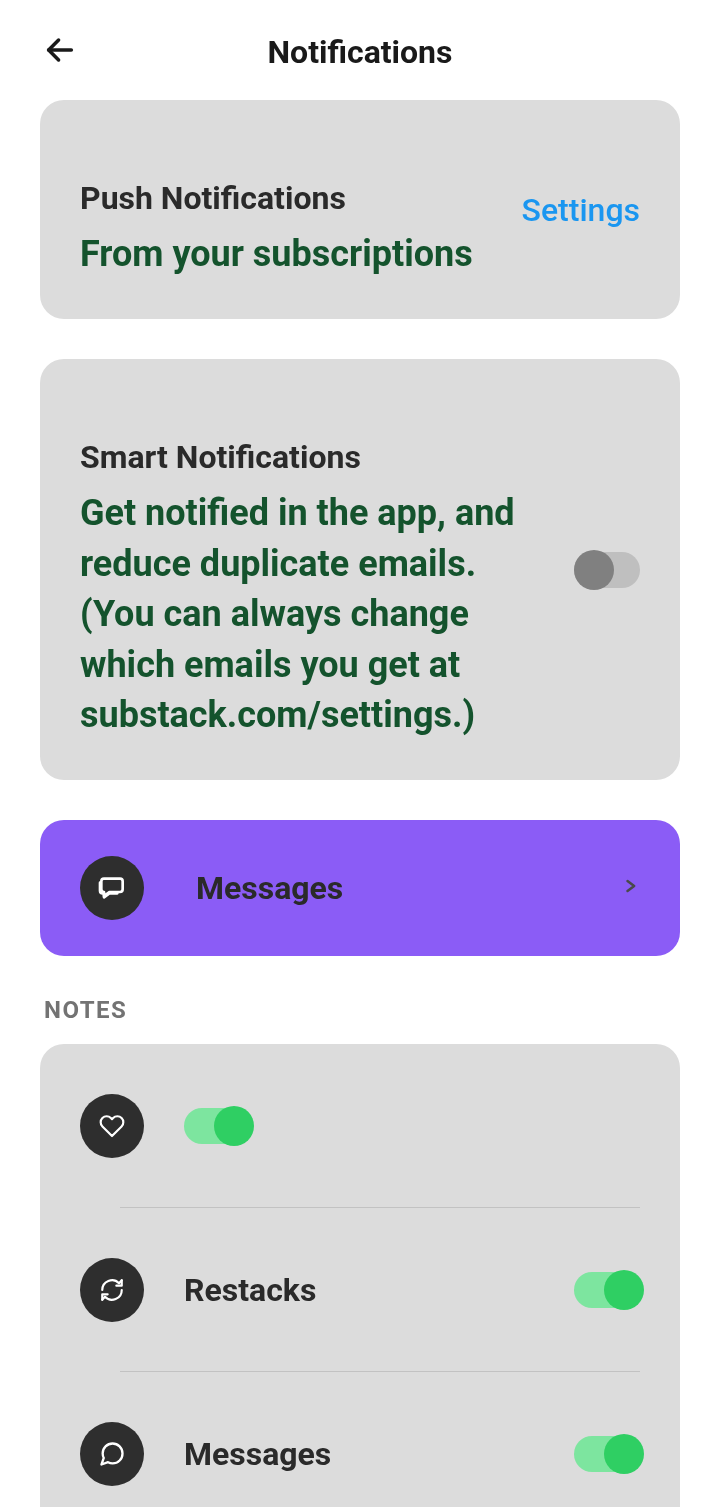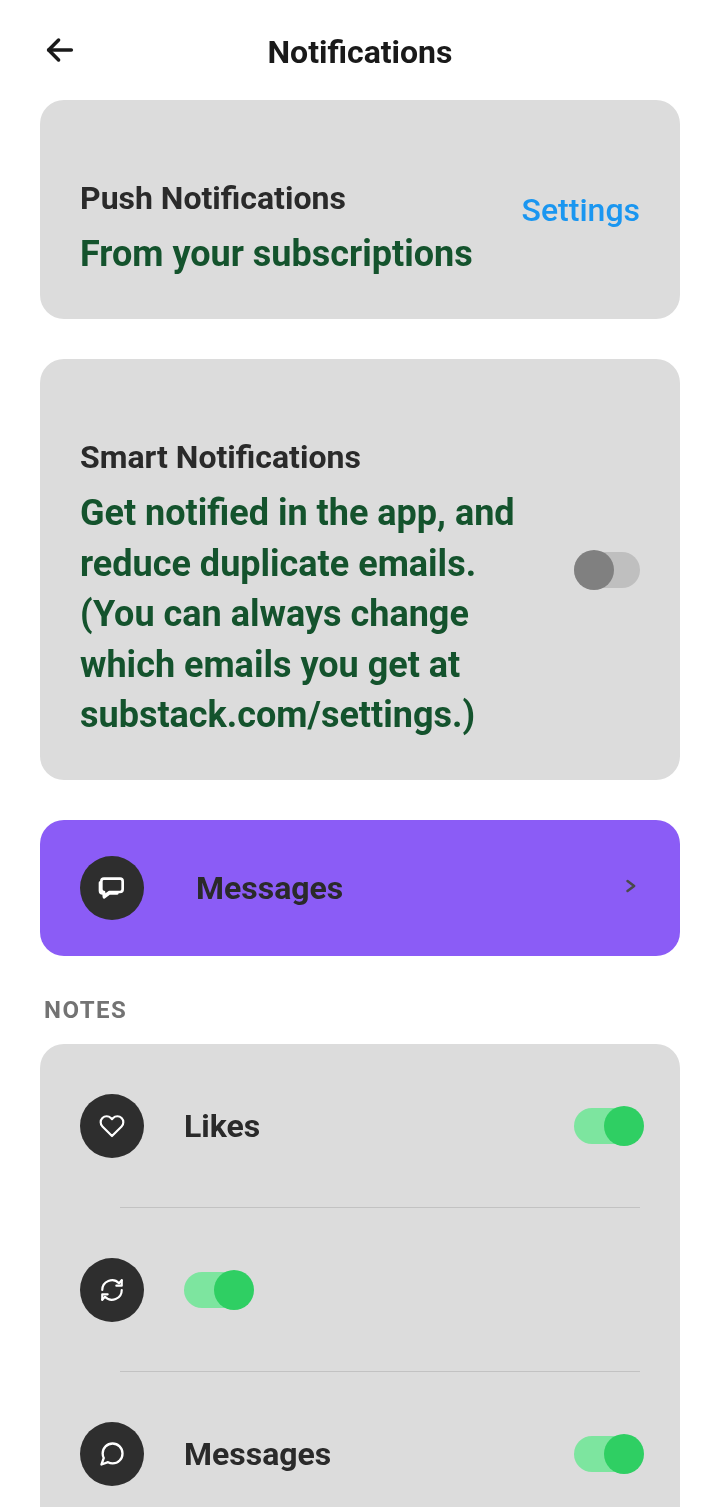--- a/index.html
+++ b/index.html
@@ -229,35 +229,35 @@
     <div class="section-label">Notes</div>
 
     <div class="list-card">
 
       <div class="list-item">
         <div class="icon-circle">
           <svg width="26" height="26" viewBox="0 0 24 24" fill="none" stroke="#ffffff" stroke-width="2" stroke-linecap="round" stroke-linejoin="round">
               <path d="M20.84 4.61a5.5 5.5 0 0 0-7.78 0L12 5.67l-1.06-1.06a5.5 5.5 0 0 0-7.78 7.78L12 21.23l8.84-8.84a5.5 5.5 0 0 0 0-7.78z"></path>
             </svg>
         </div>
-        <div class="list-label">Likes</div>
         <div class="toggle on">
           <div class="knob"></div>
         </div>
       </div>
 
       <div class="list-item">
         <div class="icon-circle">
           <svg width="26" height="26" viewBox="0 0 24 24" fill="none" stroke="#ffffff" stroke-width="2" stroke-linecap="round" stroke-linejoin="round">
             <path d="M21 12a9 9 0 0 1-15.5 6.3L3 21"></path>
             <path d="M3 12a9 9 0 0 1 15.5-6.3L21 3"></path>
             <polyline points="21 3 21 8 16 8"></polyline>
             <polyline points="3 21 3 16 8 16"></polyline>
           </svg>
         </div>
+        <div class="list-label">Restacks</div>
         <div class="toggle on">
           <div class="knob"></div>
         </div>
       </div>
 
       <div class="list-item">
         <div class="icon-circle">
           <svg width="28" height="28" viewBox="0 0 24 24" fill="none" stroke="#ffffff" stroke-width="2" stroke-linecap="round" stroke-linejoin="round">
               <path d="M21 11.5a8.38 8.38 0 0 1-8.5 8.5 8.5 8.5 0 0 1-3.9-.95L3 21l1.95-5.6A8.5 8.5 0 0 1 4 11.5a8.5 8.5 0 0 1 17 0z"></path>
             </svg>

